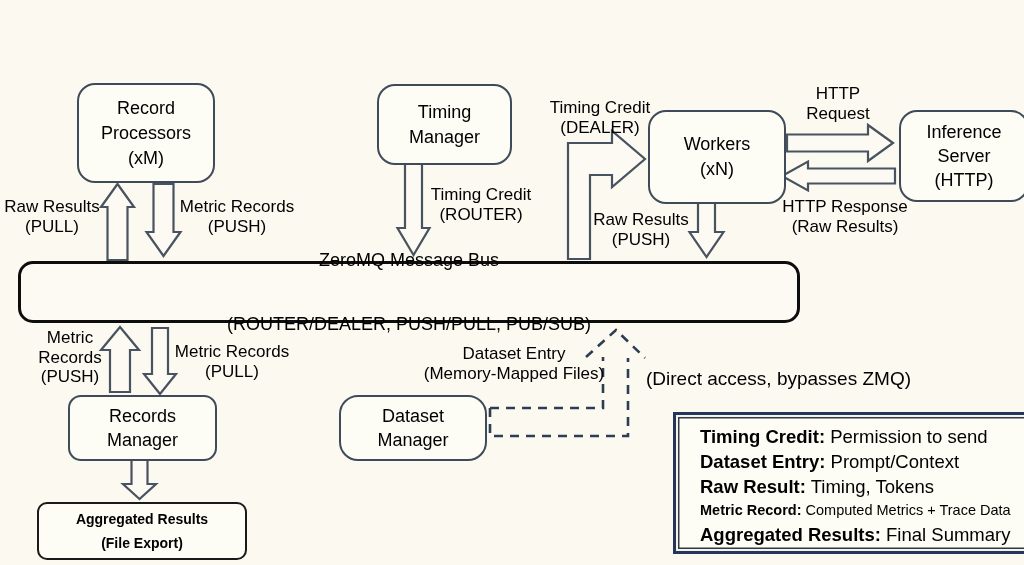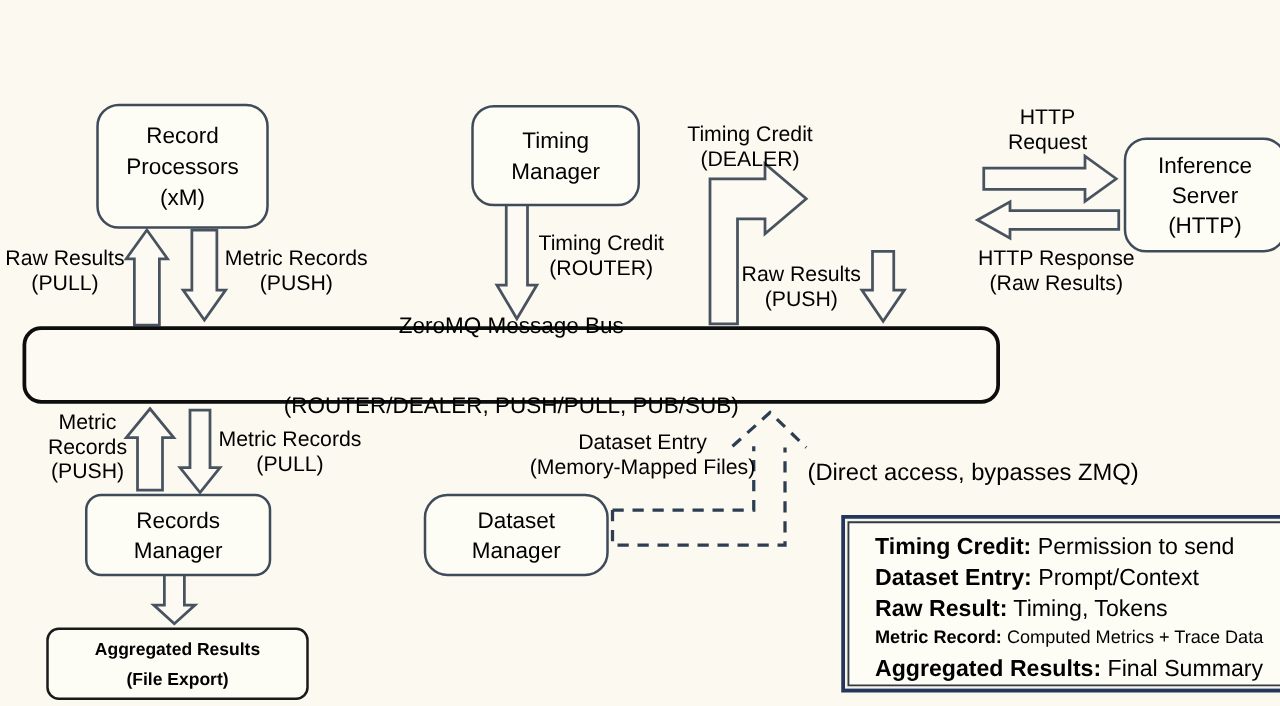--- a/index.html
+++ b/index.html
@@ -77,20 +77,24 @@
     <div>Record</div>
     <div>Processors</div>
     <div>(xM)</div>
   </div>
 
   <div class="node" style="left:350px;top:84px;width:131px;height:77px;margin-left:27px;">
     <div>Timing</div>
     <div>Manager</div>
   </div>
 
+  <div class="node" style="left:648px;top:110px;width:134px;height:90px;">
+    <div>Workers</div>
+    <div>(xN)</div>
+  </div>
 
   <div class="node" style="left:865px;top:110px;width:126px;height:88px;line-height:24px;margin-left:34px;">
     <div>Inference</div>
     <div>Server</div>
     <div>(HTTP)</div>
   </div>
 
   <div class="bus" style="left:18px;top:261px;width:776px;height:56px;gap:40px;">
     <div>ZeroMQ Message Bus</div>
     <div>(ROUTER/DEALER, PUSH/PULL, PUB/SUB)</div>

